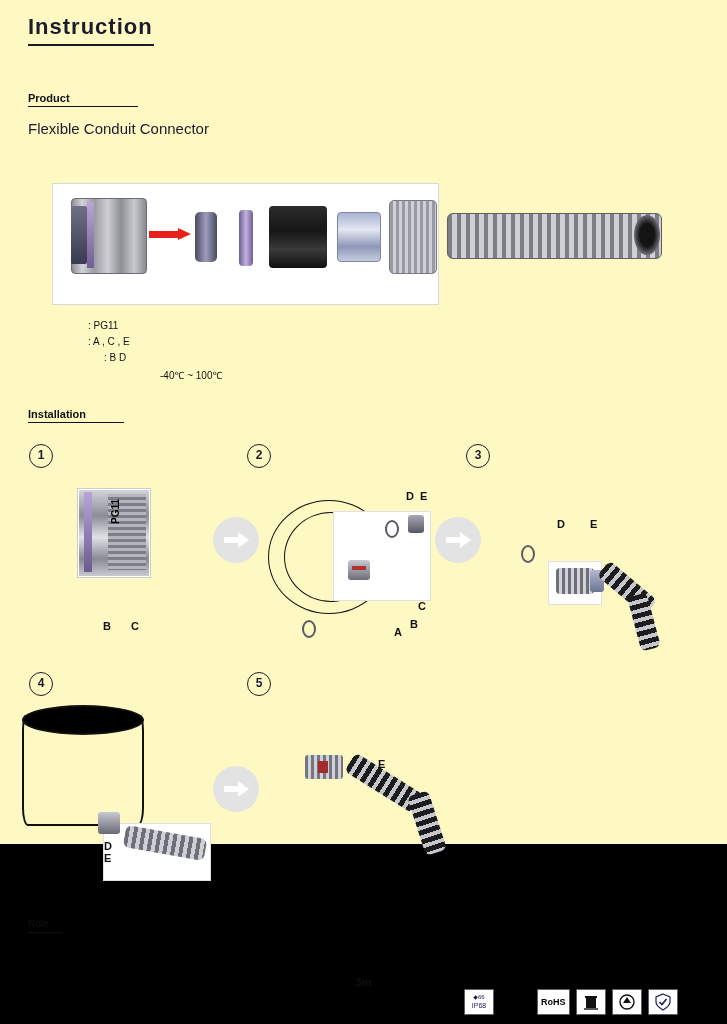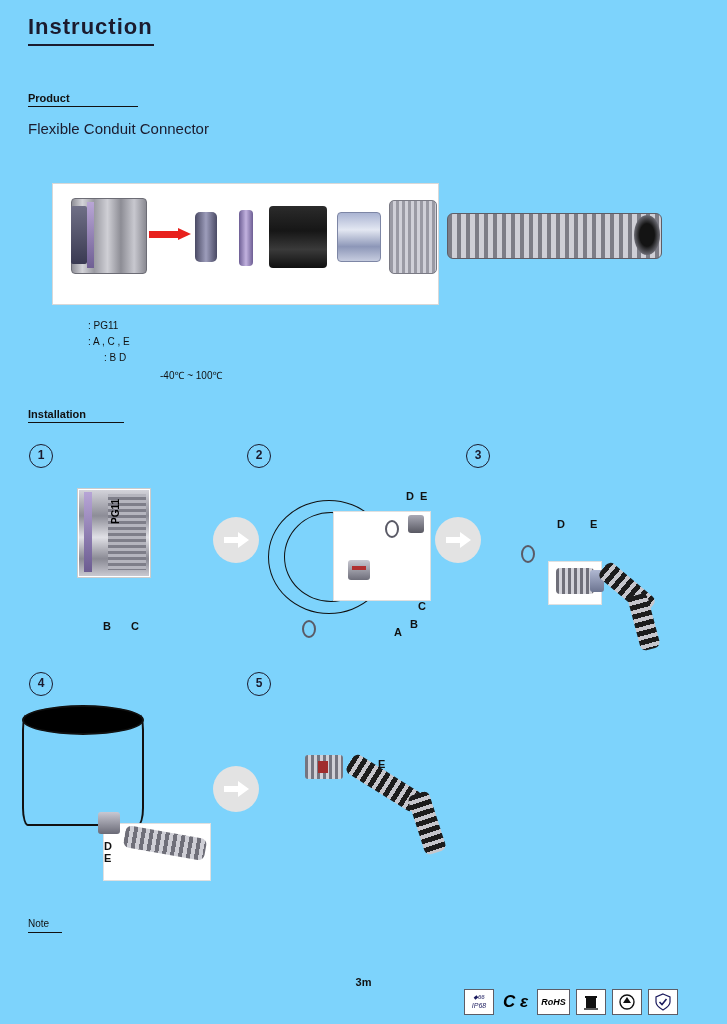--- a/index.html
+++ b/index.html
@@ -11,22 +11,22 @@
     width: 727px;
     height: 1024px;
     position: relative;
     font-family: "Liberation Sans", sans-serif;
     color: #111111;
     overflow: hidden;
   }
   .page {
     position: absolute;
     left: 0; top: 0;
-    width: 727px; height: 1024px;
-    background: #7dd3fc;
+    width: 727px; height: 844px;
+    background: #fef9c3;
   }
 
   
   .doc-title {
     position: absolute;
     left: 28px; top: 14px;
     font-size: 22px;
     font-weight: bold;
     letter-spacing: 1px;
     color: #1b1b2e;
@@ -391,21 +391,20 @@
     font-weight: bold;
     color: #111;
   }
   .cert-row {
     position: absolute;
     left: 464px; top: 988px;
     height: 28px;
     display: flex;
     gap: 6px;
     align-items: center;
-    font-style: italic;
   }
   .cert {
     height: 26px;
     min-width: 30px;
     background: #ffffff;
     border: 1px solid #5d5d66;
     display: flex;
     flex-direction: column;
     align-items: center;
     justify-content: center;

